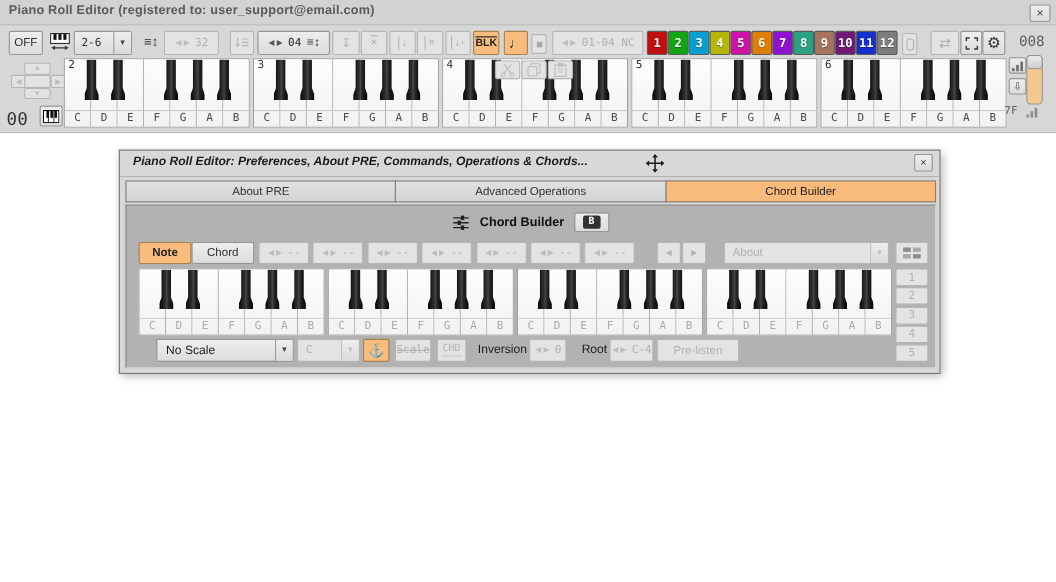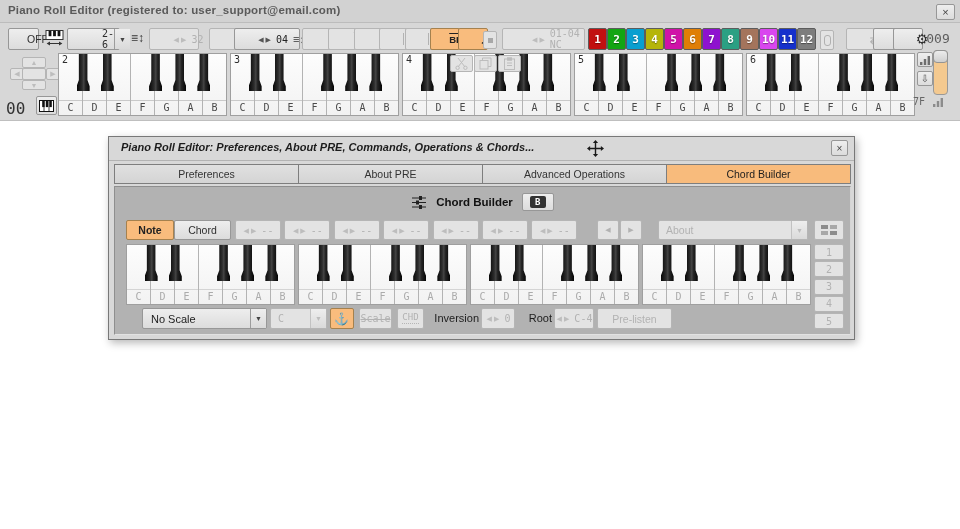--- a/index.html
+++ b/index.html
@@ -6,21 +6,21 @@
   .stage{position:relative;width:960px;height:529px;overflow:hidden;background:#fff;
          font-family:"Liberation Sans","DejaVu Sans",sans-serif;-webkit-font-smoothing:antialiased;}
   .apparea{position:absolute;left:0;top:0;width:960px;height:120px;background:#d7d7d7;border-bottom:1px solid #bfbfbf;}
   .titlebar{position:absolute;left:0;top:0;width:960px;height:22px;background:#d2d2d2;border-bottom:1px solid #bcbcbc;}
   .titlebar .ttl{position:absolute;left:8px;top:4px;font-size:11.5px;font-weight:bold;color:#5a5a5a;letter-spacing:.2px;}
   .btn,.spin,.dd{position:absolute;box-sizing:border-box;background:linear-gradient(#eee,#dcdcdc);
       border:1px solid #979797;border-radius:2px;color:#2e2e2e;font-size:11px;
       display:flex;align-items:center;justify-content:center;padding:0;cursor:default;}
   .btn.dis,.spin.dis,.dd.dis{color:#b2b2b2;border-color:#b5b5b5;background:#e3e3e3;}
   .btn.orange{background:#f9bc7d;border-color:#a5814e;color:#222;}
-  .tb{top:28px;height:22px;padding-left:28px;}
+  .tb{top:28px;height:22px;}
   .mono{font-family:"DejaVu Sans Mono","Liberation Mono",monospace;}
   .sar{font-size:7px;line-height:1;padding:0 1px;color:#7c7c7c;}
   .spin .sval{font-family:"DejaVu Sans Mono",monospace;font-size:10px;margin-left:4px;}
   .spin.dis .sar{color:#bdbdbd;}
   .ddarrow{font-size:7px;color:#444;border-left:1px solid #9c9c9c;align-self:stretch;display:flex;align-items:center;padding:0 4px;background:linear-gradient(#eee,#dadada);}
   .dd.dis .ddarrow{color:#bdbdbd;border-left-color:#c2c2c2;}
   .ic{font-size:11px;}
   .ov{text-decoration:overline;}
   .pipe{border-left:1px solid currentColor;padding-left:2px;}
   .colorbtn{position:absolute;top:0;width:19px;height:22px;box-sizing:border-box;border:1px solid #5c5c5c;border-radius:2px;
@@ -165,21 +165,21 @@
       <div style="position:absolute;left:588px;top:28px;width:229px;height:22px;" id="colorbar">
           <button class="colorbtn" style="left: 0px; background: rgb(193, 16, 16);">1</button>
           <button class="colorbtn" style="left: 19px; background: rgb(18, 165, 18);">2</button>
           <button class="colorbtn" style="left: 38px; background: rgb(8, 159, 208);">3</button>
           <button class="colorbtn" style="left: 57px; background: rgb(181, 181, 10);">4</button>
           <button class="colorbtn" style="left: 76px; background: rgb(208, 18, 168);">5</button>
           <button class="colorbtn" style="left: 95px; background: rgb(223, 126, 6);">6</button>
           <button class="colorbtn" style="left: 114px; background: rgb(142, 18, 207);">7</button>
           <button class="colorbtn" style="left: 133px; background: rgb(43, 160, 131);">8</button>
           <button class="colorbtn" style="left: 152px; background: rgb(164, 116, 92);">9</button>
-          <button class="colorbtn" style="left: 171px; background: #d946ef;">10</button>
+          <button class="colorbtn" style="left: 171px; background: #701a75;">10</button>
           <button class="colorbtn" style="left: 190px; background: rgb(21, 48, 204);">11</button>
           <button class="colorbtn" style="left: 209px; background: rgb(125, 125, 125);">12</button>
         </div>
 
       <button class="btn dis" style="left:820px;top:30px;width:14px;height:20px;">
           <span style="width:5px;height:9px;border:1px solid #b0b0b0;border-radius:3px;display:block;"></span>
         </button>
 
       <button class="btn tb dis" style="left:846px;width:26px;font-size:13px;">
           <span>⇄</span>
@@ -189,21 +189,21 @@
           <path d="M1.5 4.5 V1.5 H4.5"></path>
             <path d="M8.5 1.5 H11.5 V4.5"></path>
             <path d="M11.5 8.5 V11.5 H8.5"></path>
             <path d="M4.5 11.5 H1.5 V8.5"></path>
         </svg>
       </button>
       <button class="btn tb" style="left:893px;width:21px;font-size:14px;color:#2e2e2e;">
           <span>⚙</span>
         </button>
 
-      <span class="counter" style="left:918px;top:31px;width:40px;text-align:center;font-size:13px;">009</span>
+      <span class="counter" style="left:918px;top:31px;width:40px;text-align:center;font-size:13px;">008</span>
     </div>
 
     <div>
       <button class="nav" style="left:22px;top:57px;width:24px;height:11px;">
           <span>▲</span>
         </button>
       <button class="nav" style="left:10px;top:68px;width:12px;height:12px;">
           <span>◀</span>
         </button>
       <button class="nav" style="left:22px;top:68px;width:24px;height:12px;"></button>
@@ -441,21 +441,20 @@
           <path d="M0 8.5 L3.1 5.9 V11.1 Z" fill="#1a1a1a"></path>
           <path d="M17 8.5 L13.9 5.9 V11.1 Z" fill="#1a1a1a"></path>
         </svg>
       </span>
       <button class="btn dclose">
           <span>×</span>
         </button>
     </div>
 
     <div class="tabs" id="tabs">
-        <button class="tab">Preferences</button>
         <button class="tab">About PRE</button>
         <button class="tab">Advanced Operations</button>
         <button class="tab active">Chord Builder</button>
       </div>
 
     <div class="panel" id="panel">
       <div class="phead">
         <span>
           <svg width="16" height="15" viewBox="0 0 16 15">
             <path d="M1 3 H15 M1 7.5 H15 M1 12 H15" stroke="#222" stroke-width="1.2"></path>

